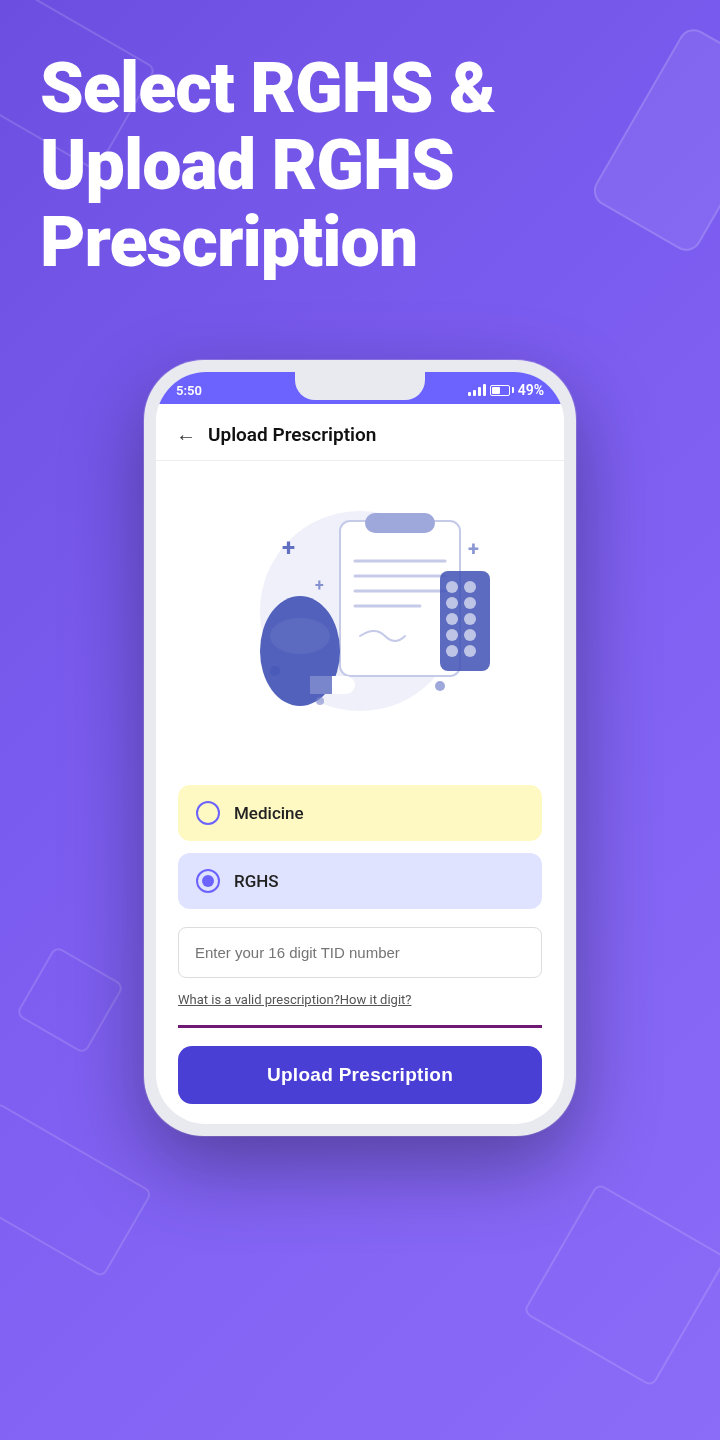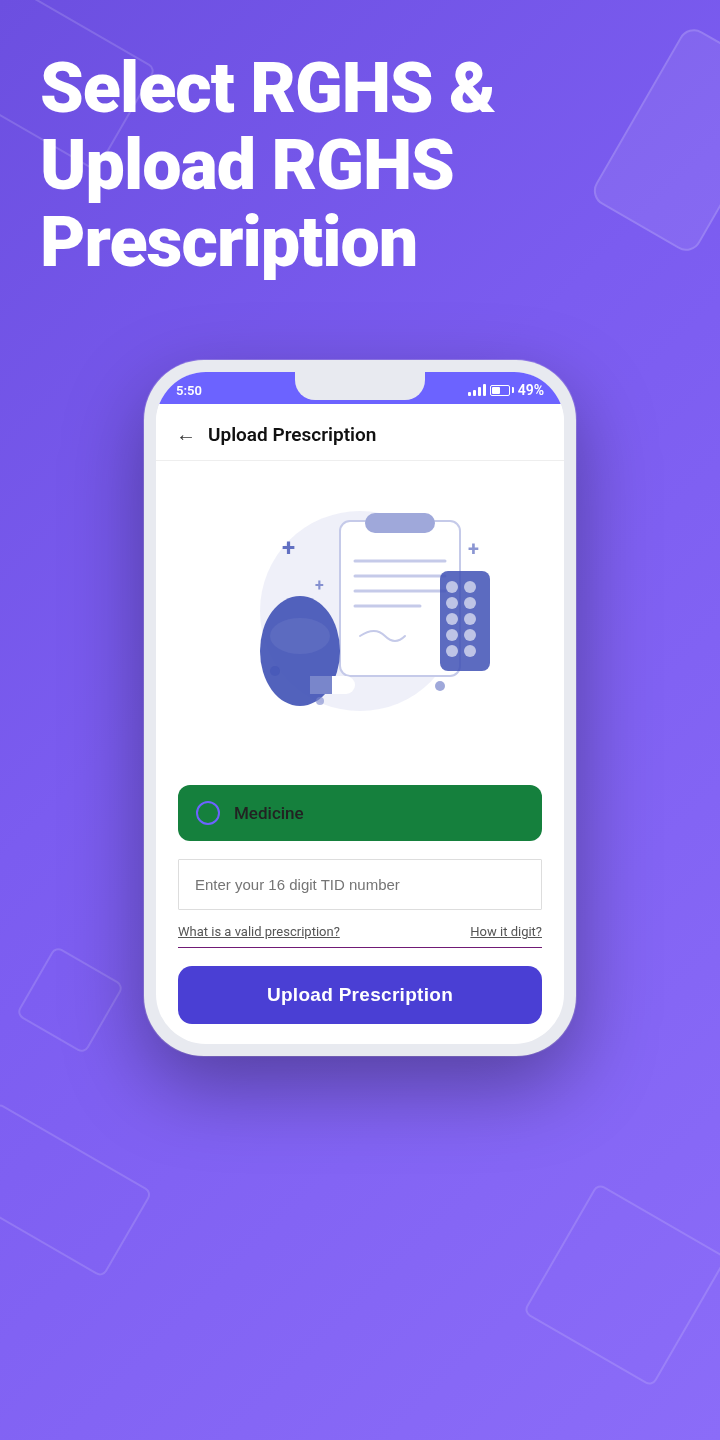--- a/index.html
+++ b/index.html
@@ -197,21 +197,21 @@
     .form-title {
       font-size: 20px;
       font-weight: 700;
       color: #111;
       margin-bottom: 18px;
       text-align: center;
     }
 
     
     .radio-option {
-      background: #15803d;
+      background: #fef9c3;
       border-radius: 12px;
       padding: 16px 18px;
       display: flex;
       align-items: center;
       gap: 14px;
       margin-bottom: 12px;
       cursor: pointer;
     }
 
     .radio-option.selected {
@@ -240,37 +240,36 @@
     .radio-label {
       font-size: 17px;
       font-weight: 500;
       color: #222;
     }
 
     
     .tid-input {
       width: 100%;
       border: 1.5px solid #ddd;
-      border-radius: 1px;
+      border-radius: 8px;
       padding: 16px 16px;
       font-size: 15px;
       color: #999;
       background: white;
       outline: none;
       margin-top: 6px;
       margin-bottom: 14px;
     }
 
     
     .helper-links {
       display: flex;
-      justify-content: space-between;
       margin-bottom: 18px;
-      padding-bottom: 8px;
-      border-bottom: 1px solid #701a75;
+      padding-bottom: 18px;
+      border-bottom: 3px solid #701a75;
     }
 
     .helper-link {
       font-size: 13px;
       color: #555;
       text-decoration: underline;
       cursor: pointer;
     }
 
     
@@ -378,20 +377,24 @@
 
       <div class="form-area">
 
         
         <div class="radio-option">
           <div class="radio-circle"></div>
           <span class="radio-label">Medicine</span>
         </div>
 
         
+        <div class="radio-option selected">
+          <div class="radio-circle checked"></div>
+          <span class="radio-label">RGHS</span>
+        </div>
 
         
         <input type="text" class="tid-input" placeholder="Enter your 16 digit TID number" style="">
 
         
         <div class="helper-links">
           <span class="helper-link">What is a valid prescription?</span>
           <span class="helper-link">How it digit?</span>
         </div>
 

